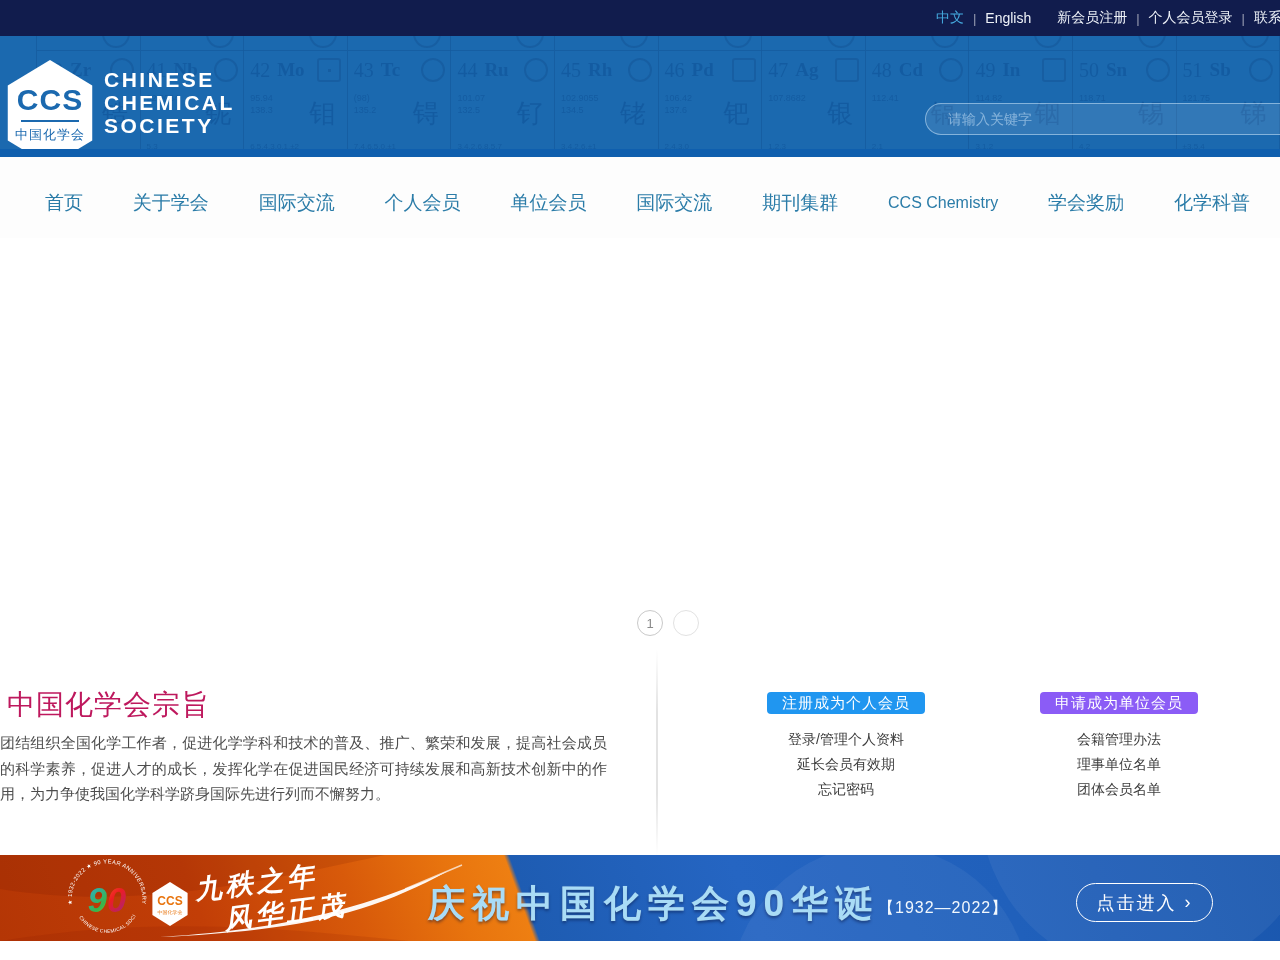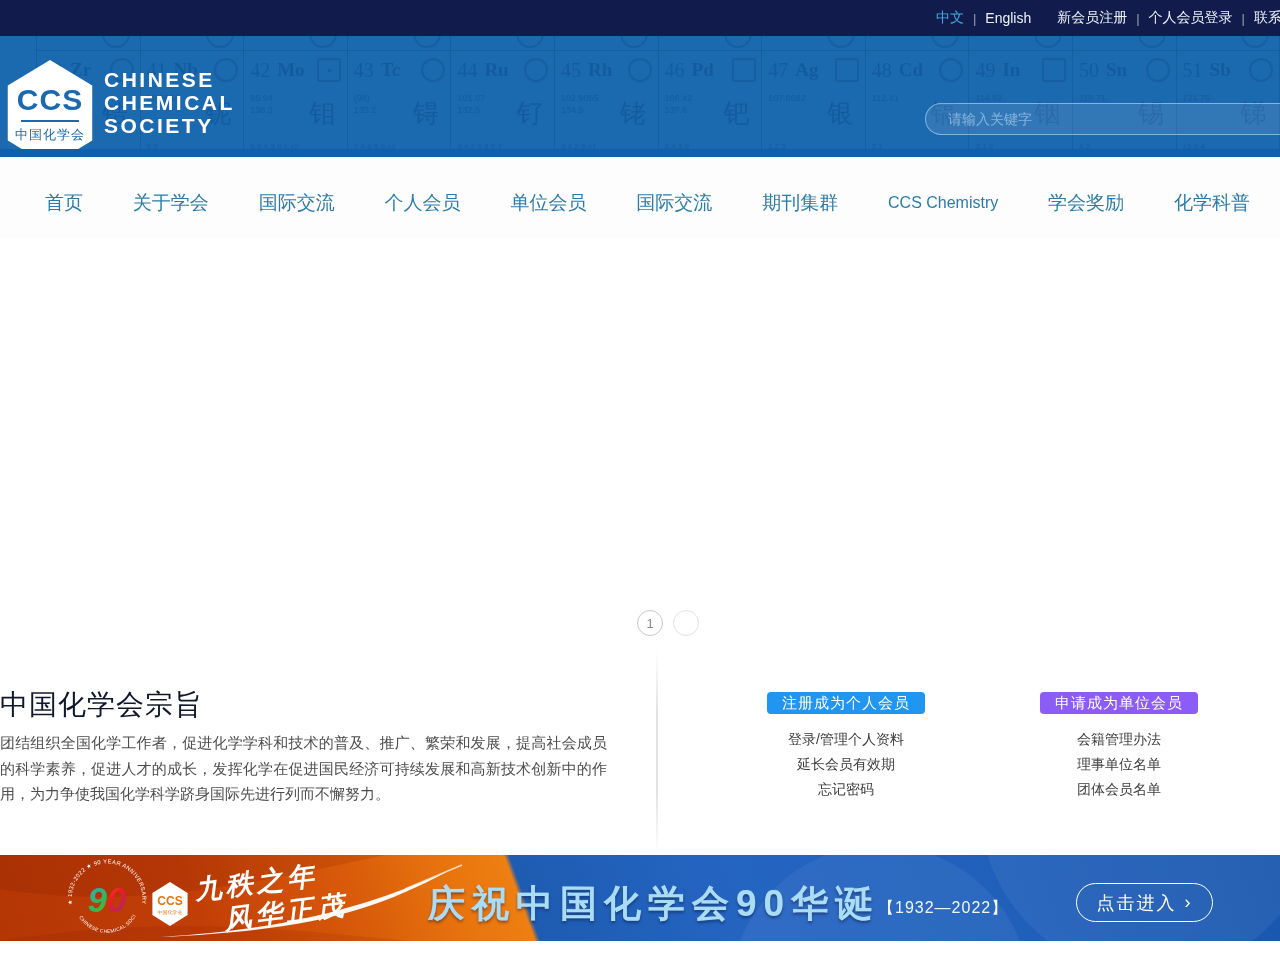--- a/index.html
+++ b/index.html
@@ -57,21 +57,21 @@
 
   
   #carousel { position:absolute; left:0; top:238px; width:1280px; height:420px; background:#ffffff; }
   #pager { position:absolute; left:637px; top:610px; display:flex; gap:10px; }
   .dot { width:26px; height:26px; border-radius:50%; background:#fff; display:flex; align-items:center; justify-content:center;
          font-size:13px; color:#8a8a8a; cursor:pointer; }
   .dot.active { border:1px solid #c9c9c9; }
   .dot.idle { border:1px solid #e2e2e2; }
 
   
-  #mission-title { position:absolute; left:0px; top:686px; font-size:28px; color:#0f172a; letter-spacing:1px; }
+  #mission-title { position:absolute; left:7px; top:686px; font-size:28px; color:#be185d; letter-spacing:1px; }
   #mission-body { position:absolute; left:0px; top:730px; width:607px; font-size:15px; color:#4d4d4d; line-height:25.5px; text-align:justify; }
   #v-divider { position:absolute; left:656px; top:650px; width:2px; height:205px;
                background:linear-gradient(180deg,rgba(0,0,0,0) 0%, #e3e3e3 30%, #e3e3e3 70%, rgba(0,0,0,0) 100%); }
   .mem-col { position:absolute; top:692px; width:158px; text-align:center; }
   #mem-individual { left:767px; }
   #mem-institution { left:1040px; }
   .mem-btn { width:158px; height:22px; border:none; border-radius:4px; color:#fff; font-size:15px; letter-spacing:1px;
              cursor:pointer; font-family:inherit; }
   .mem-links { margin-top:13px;text-align:center; }
   .mem-links div { font-size:14px; color:#3d3d3d; line-height:25px; cursor:pointer; white-space:nowrap; }

